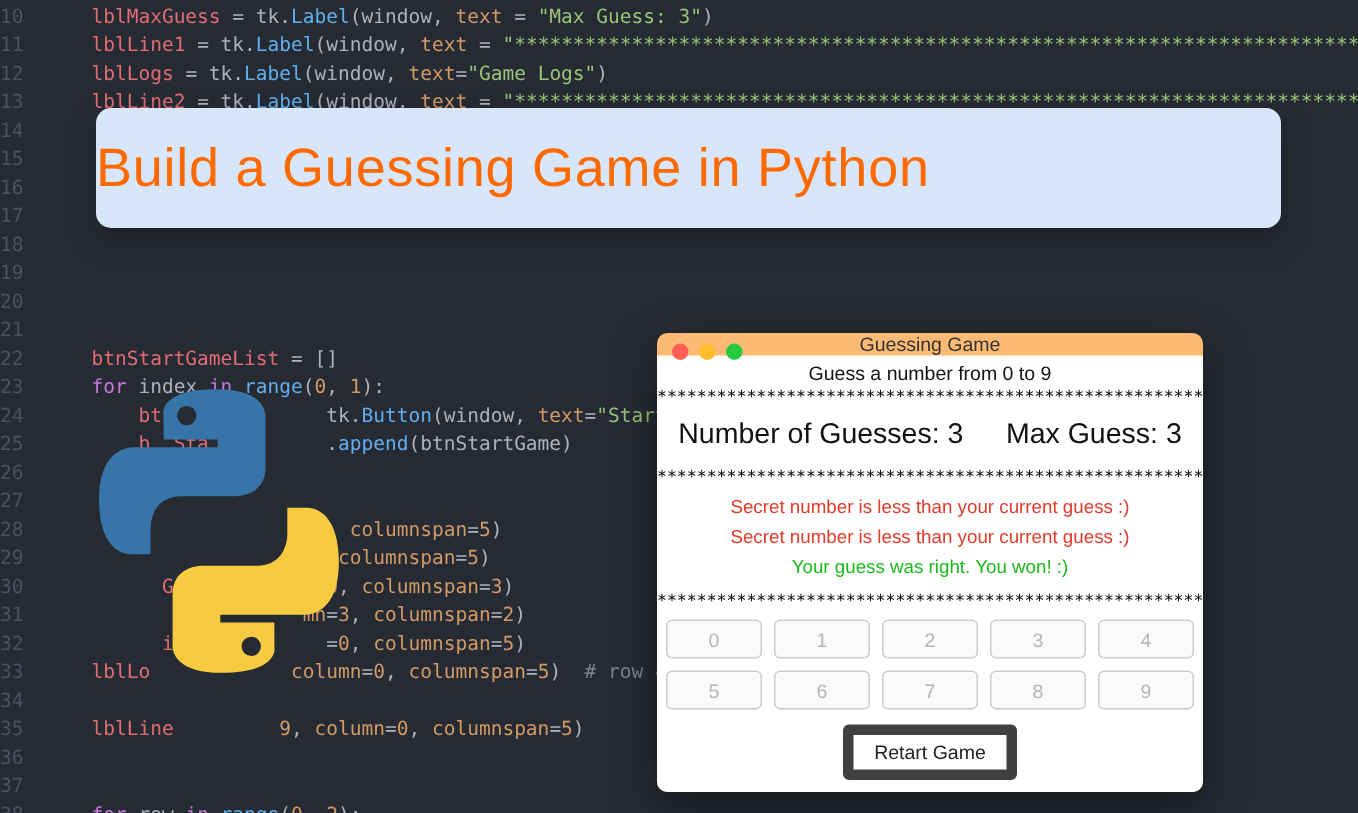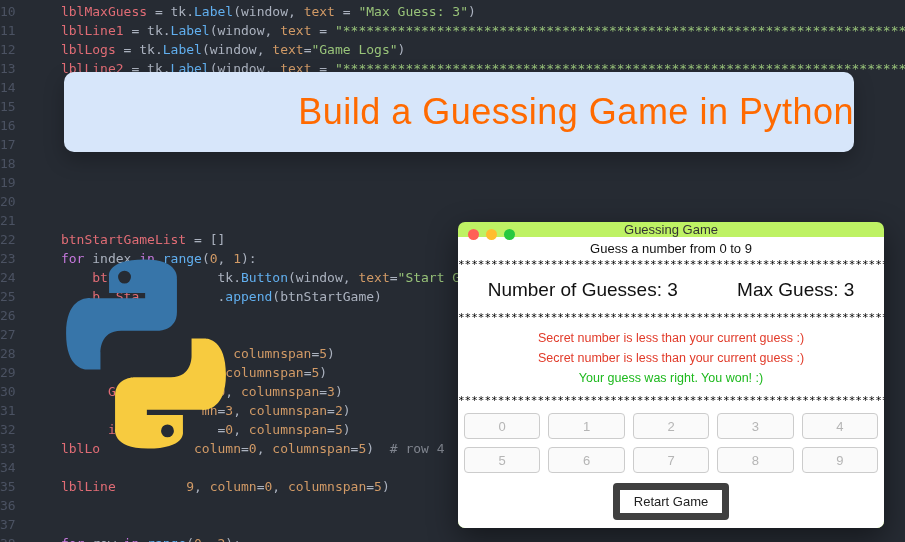--- a/index.html
+++ b/index.html
@@ -44,52 +44,51 @@
   .banner {
     position: absolute;
     top: 72px;
     left: 64px;
     width: 790px;
     height: 80px;
     background: #d7e6fa;
     border-radius: 10px;
     display: flex;
     align-items: center;
-    justify-content: flex-end;
+    justify-content: flex-start;
     font-family: -apple-system, "Segoe UI", Helvetica, Arial, sans-serif;
     font-size: 36px;
     font-weight: 400;
     color: #ff6a00;
     letter-spacing: 0.5px;
     box-shadow: 0 8px 20px rgba(0,0,0,0.25);
   }
 
   .python-logo {
     position: absolute;
     top: 244px;
     left: 36px;
     width: 220px;
     height: 220px;
   }
 
   .game-window {
     position: absolute;
     top: 222px;
     left: 438px;
-    width: 426px;
+    width: 364px;
     height: 306px;
-    background: #bef264;
+    background: #fdba74;
     border-radius: 7px;
     box-shadow: 0 10px 30px rgba(0,0,0,0.45);
     font-family: -apple-system, "Segoe UI", Helvetica, Arial, sans-serif;
     color: #111;
     overflow: hidden;
     display: flex;
     flex-direction: column;
-    margin-left: 20px;
   }
   .titlebar {
     height: 26px;
     display: flex;
     align-items: center;
     position: relative;
   }
   .traffic {
     position: absolute;
     left: 10px;

